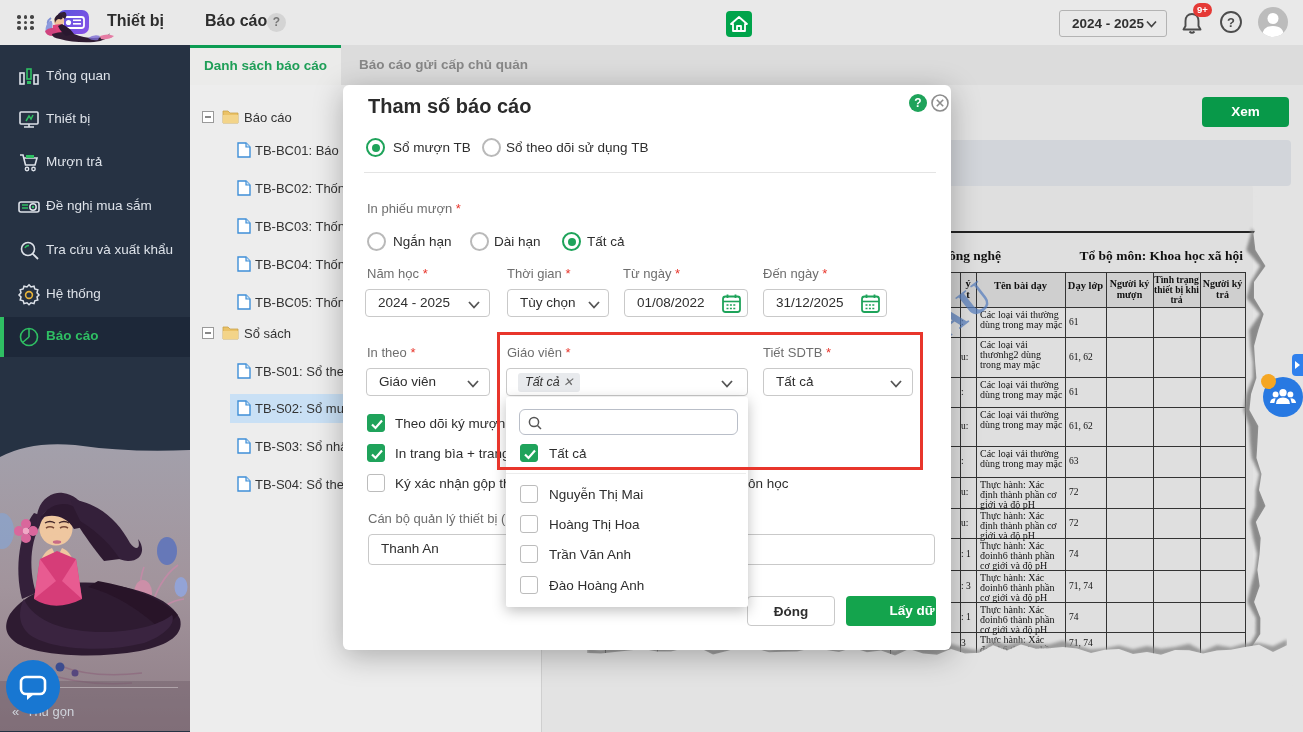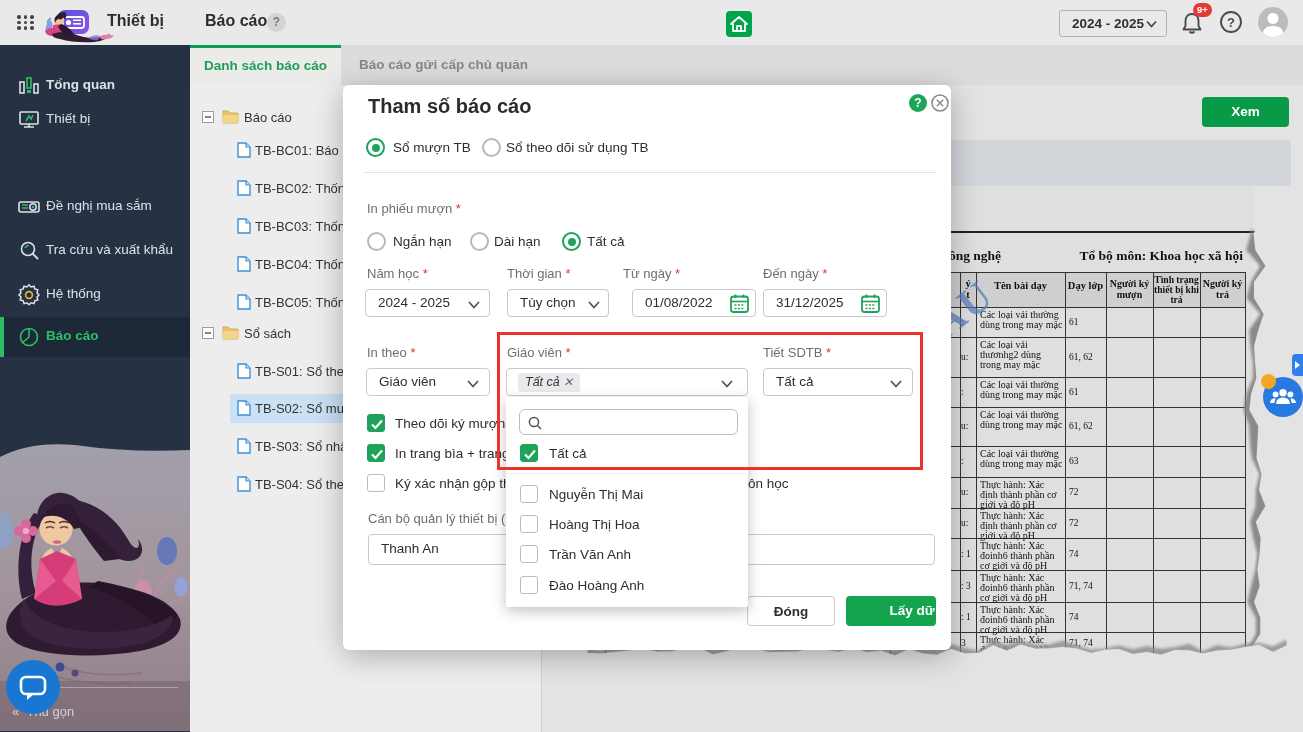--- a/index.html
+++ b/index.html
@@ -139,36 +139,45 @@
   </svg>
   <div id="avatar">
     <svg width="30" height="30" viewBox="0 0 30 30">
           <circle cx="15" cy="11.5" r="5.5" fill="#fff"></circle>
           <path d="M4 30 Q4 19 15 19 Q26 19 26 30 Z" fill="#fff"></path>
         </svg>
   </div>
 </div>
 
 <div id="sidebar">
-  <div class="mitem" style="top:21px;font-weight:bold;">
+  <div class="mitem" style="top:12px;">
     <svg class="ic" viewBox="0 0 24 24">
           <rect x="3" y="8" width="4" height="11" fill="none" stroke="#dde2e9" stroke-width="1.6"></rect>
           <rect x="10" y="4" width="4" height="10" fill="none" stroke="#2fbf63" stroke-width="1.6"></rect>
           <rect x="10" y="16" width="4" height="3" fill="#2fbf63"></rect>
           <rect x="17" y="10" width="4" height="9" fill="none" stroke="#dde2e9" stroke-width="1.6"></rect>
         </svg>
     <span class="lbl">Tổng quan</span>
       </div>
   <div class="mitem" style="top:55px;">
     <svg class="ic" viewBox="0 0 24 24">
           <rect x="3" y="4" width="18" height="12" rx="1" fill="none" stroke="#dde2e9" stroke-width="1.6"></rect>
           <path d="M9 13 L12 8 L14 11 L16 7" stroke="#2fbf63" stroke-width="1.5" fill="none"></path>
           <path d="M12 16 L12 19 M7 19 L17 19" stroke="#dde2e9" stroke-width="1.6"></path>
         </svg>
     <span class="lbl">Thiết bị</span>
+      </div>
+  <div class="mitem" style="top:98px;">
+    <svg class="ic" viewBox="0 0 24 24">
+          <path d="M3 4 L6 4 L8.5 14 L18 14 L20 7 L7 7" fill="none" stroke="#dde2e9" stroke-width="1.6"></path>
+          <rect x="9" y="4" width="8" height="3" fill="#2fbf63"></rect>
+          <circle cx="10" cy="18" r="1.7" fill="none" stroke="#dde2e9" stroke-width="1.4"></circle>
+          <circle cx="16.5" cy="18" r="1.7" fill="none" stroke="#dde2e9" stroke-width="1.4"></circle>
+        </svg>
+    <span class="lbl">Mượn trả</span>
       </div>
   <div class="mitem" style="top:142px;">
     <svg class="ic" viewBox="0 0 24 24">
           <rect x="2" y="7" width="20" height="10" rx="2" fill="none" stroke="#dde2e9" stroke-width="1.6"></rect>
           <circle cx="16" cy="12" r="3.2" fill="none" stroke="#dde2e9" stroke-width="1.5"></circle>
           <circle cx="16" cy="12" r="1.2" fill="#2fbf63"></circle>
           <path d="M5 10 L11 10 M5 13 L11 13" stroke="#2fbf63" stroke-width="1.4"></path>
         </svg>
     <span class="lbl">Đề nghị mua sắm</span>
       </div>
@@ -484,21 +493,21 @@
     <svg class="chev" style="left:102px;top:9px;" viewBox="0 0 12 9">
           <path d="M1 1.5 L6 7 L11 1.5" stroke="#555" stroke-width="1.8" fill="none"></path>
         </svg>
       </div>
   <div class="sel" style="left:164px;top:204px;width:102px;">
         <span class="tx">Tùy chọn</span>
     <svg class="chev" style="left:80px;top:9px;" viewBox="0 0 12 9">
           <path d="M1 1.5 L6 7 L11 1.5" stroke="#555" stroke-width="1.8" fill="none"></path>
         </svg>
       </div>
-  <div class="sel" style="left:289px;top:204px;width:124px;">
+  <div class="sel" style="left:281px;top:204px;width:124px;">
         <span class="tx">01/08/2022</span>
     <svg class="chev cal" style="left:96px;top:3px;" width="21" height="21" viewBox="0 0 21 21">
           <rect x="2" y="3.5" width="17" height="15.5" rx="2.5" fill="none" stroke="#1ea35a" stroke-width="1.8"></rect>
           <path d="M2 8.5 L19 8.5" stroke="#1ea35a" stroke-width="1.6"></path>
           <path d="M6.5 1.5 L6.5 5 M14.5 1.5 L14.5 5" stroke="#1ea35a" stroke-width="1.8"></path>
           <path d="M5.5 12 L15.5 12 M5.5 15.5 L15.5 15.5" stroke="#1ea35a" stroke-width="1.4" stroke-dasharray="2 1.4"></path>
         </svg>
       </div>
   <div class="sel" style="left:420px;top:204px;width:124px;">
         <span class="tx">31/12/2025</span>

